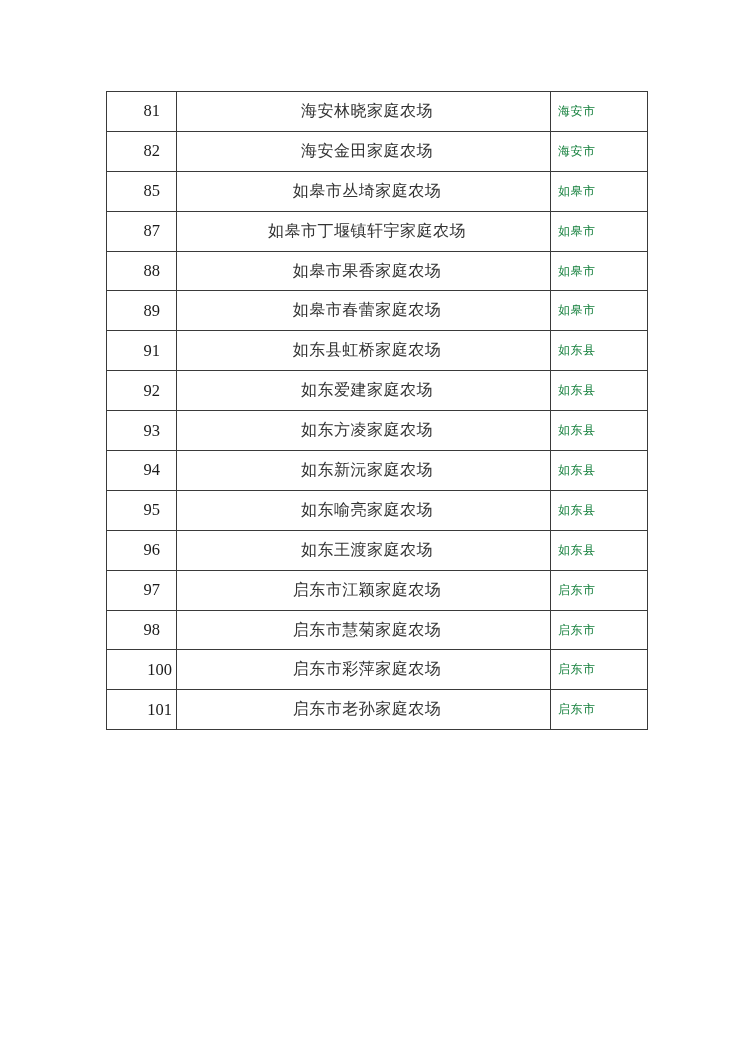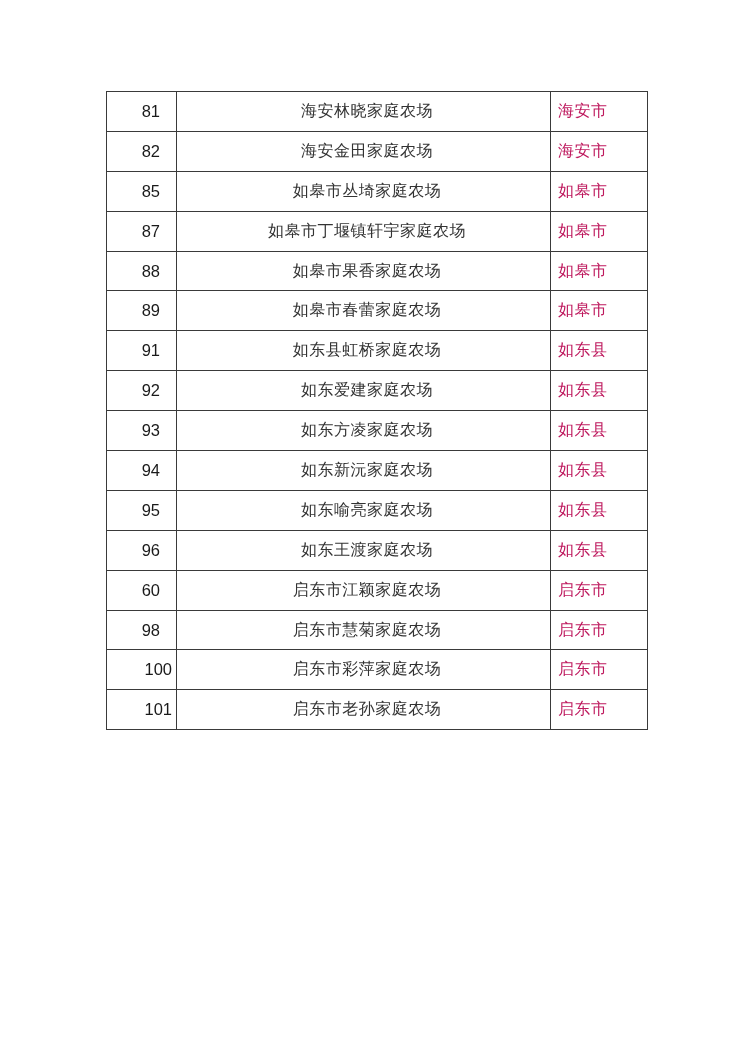--- a/index.html
+++ b/index.html
@@ -36,41 +36,41 @@
       vertical-align: middle;
       white-space: nowrap;
       overflow: hidden;
     }
     col.c-no { width: 70px; }
     col.c-name { width: 374px; }
     col.c-region { width: 97px; }
     td.no {
       text-align: right;
       padding-right: 16px !important;
-      font-family: Liberation Sans, sans-serif;
+      font-family: Liberation Serif, serif;
       font-size: 16.5px;
       color: #1a1a1a;
     }
     td.no.wide {
       padding-right: 4px !important;
     }
     td.name {
       text-align: center;
       padding-left: 7px !important;
       font-size: 16px;
       letter-spacing: 0.5px;
       color: #333333;
       font-family: "DejaVu Serif", serif;
     }
     td.region {
       text-align: left;
       padding-left: 7px !important;
-      font-size: 16px;
+      font-size: 12px;
       letter-spacing: 0.5px;
-      color: #be185d;
+      color: #15803d;
       font-family: "DejaVu Serif", serif;
     }
   </style>
 </head>
 <body>
 
 <div class="page">
   <table class="list">
     <colgroup>
       <col class="c-no">
@@ -132,21 +132,21 @@
         <td class="no">95</td>
         <td class="name">如东喻亮家庭农场</td>
         <td class="region">如东县</td>
       </tr>
       <tr>
         <td class="no">96</td>
         <td class="name">如东王渡家庭农场</td>
         <td class="region">如东县</td>
       </tr>
       <tr>
-        <td class="no">60</td>
+        <td class="no">97</td>
         <td class="name">启东市江颖家庭农场</td>
         <td class="region">启东市</td>
       </tr>
       <tr>
         <td class="no">98</td>
         <td class="name">启东市慧菊家庭农场</td>
         <td class="region">启东市</td>
       </tr>
       <tr>
         <td class="no wide">100</td>

